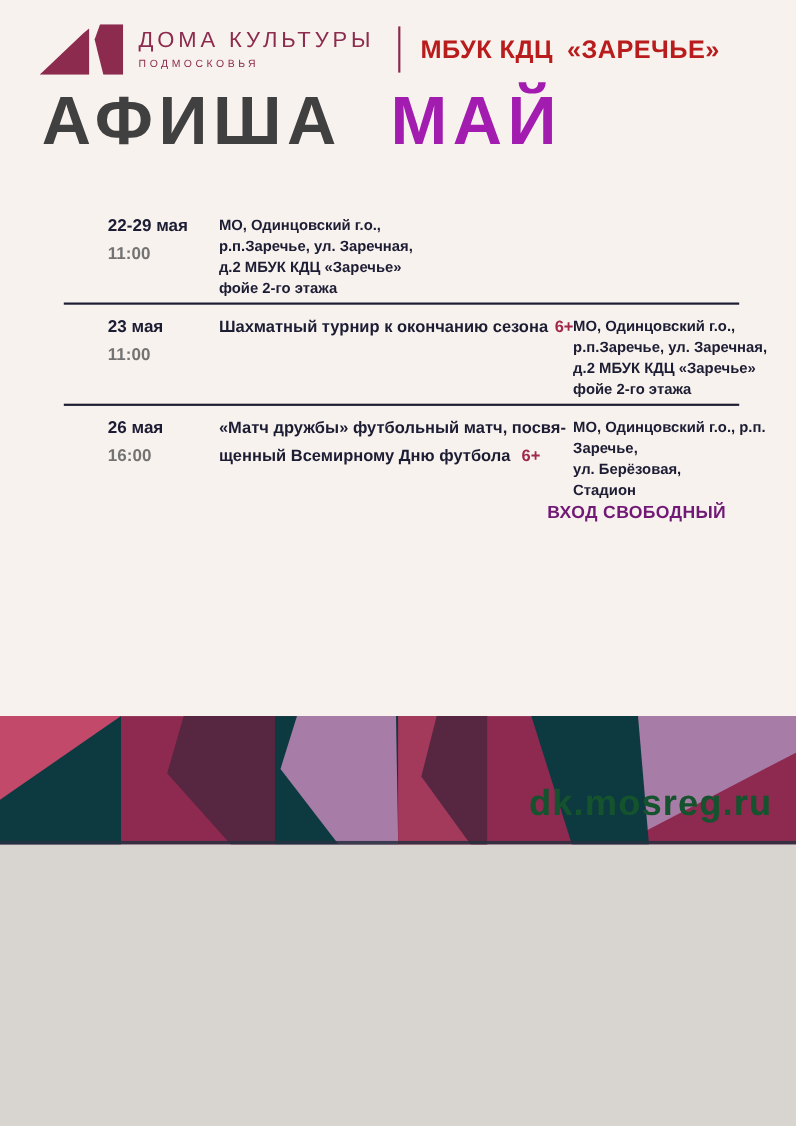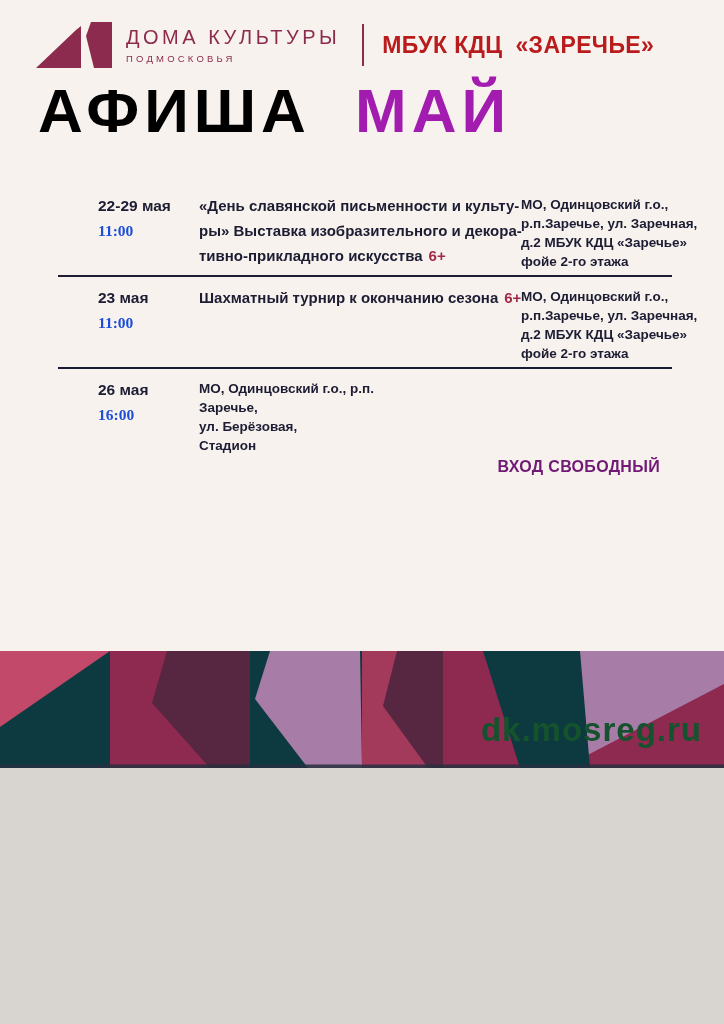--- a/index.html
+++ b/index.html
@@ -15,30 +15,30 @@
   .brand{margin-left:14px;color:#8c2b4e;}
   .brand-line1{font-size:20px;font-weight:400;letter-spacing:3.5px;white-space:nowrap;}
   .brand-line2{font-size:9.5px;font-weight:400;letter-spacing:3.2px;margin-top:4px;white-space:nowrap;}
   .header-divider{width:2px;height:42px;background:#8c2b4e;margin:0 18px 0 22px;}
   .org-name{color:#b91c1c;font-size:23px;white-space:nowrap;letter-spacing:.4px;}
   .org-prefix{font-weight:700;}
   .org-emph{font-weight:900;margin-left:6px;}
   
   .title{position:absolute;left:38px;top:80px;font-size:62px;font-weight:600;
          letter-spacing:5px;line-height:1;white-space:nowrap;}
-  .title-word1{color:#000000;}
+  .title-word1{color:#404040;}
   .title-word2{color:#a21caf;margin-left:22px;}
   
   .schedule{position:absolute;left:58px;top:185px;width:614px;color:#1c1c33;}
   .row{display:grid;grid-template-columns:107px 322px 185px;
        padding:8px 0 4px 0;}
   .row.ruled{border-bottom:2px solid #1c1c33;}
   .cell{white-space:nowrap;margin-left:34px;}
   .date-cell{padding-left:6px;font-size:15.5px;font-weight:700;line-height:25px;}
-  .time{color:#1d4ed8;font-family:Liberation Serif, serif;}
+  .time{color:#737373;}
   .event-cell{font-size:15px;font-weight:700;line-height:25px;}
   .age{color:#a02848;margin-left:6px;}
   .loc-cell{font-size:13.5px;font-weight:700;line-height:19px;padding-top:2px;}
   
   .entry-note{position:absolute;right:64px;top:458px;font-size:16px;font-weight:700;
               color:#701a75;letter-spacing:.3px;white-space:nowrap;}
   
   .footer{position:absolute;left:0;bottom:0;width:724px;height:117px;}
   .footer svg{display:block;width:724px;height:117px;}
   .site{position:absolute;right:22px;bottom:19px;font-size:33px;font-weight:700;
@@ -70,41 +70,41 @@
     <span class="title-word2">МАЙ</span>
   </div>
 
   <div class="schedule">
 
     <div class="row ruled">
       <div class="cell date-cell">
         <div>22-29 мая</div>
         <div class="time">11:00</div>
       </div>
-      <div class="cell event-cell">
-        <span>«День славянской письменности и культу-<br>ры»  Выставка изобразительного и декора-<br>тивно-прикладного искусства</span><span class="age">6+</span>
-      </div>
       <div class="cell loc-cell">МО, Одинцовский г.о.,<br>р.п.Заречье, ул. Заречная,<br>д.2 МБУК КДЦ «Заречье»<br>фойе 2-го этажа</div>
     </div>
 
     <div class="row ruled">
       <div class="cell date-cell">
         <div>23 мая</div>
         <div class="time">11:00</div>
       </div>
       <div class="cell event-cell">
         <span>Шахматный турнир к окончанию сезона</span><span class="age">6+</span>
       </div>
       <div class="cell loc-cell">МО, Одинцовский г.о.,<br>р.п.Заречье, ул. Заречная,<br>д.2 МБУК КДЦ «Заречье»<br>фойе 2-го этажа</div>
     </div>
 
     <div class="row">
       <div class="cell date-cell">
         <div>26 мая</div>
         <div class="time">16:00</div>
+      </div>
+      <div class="cell event-cell">
+        <span>«Матч дружбы» футбольный матч, посвя-<br>щенный Всемирному Дню футбола </span><span class="age">6+</span>
       </div>
       <div class="cell loc-cell">МО, Одинцовский г.о., р.п.<br>Заречье,<br>ул. Берёзовая,<br>Стадион</div>
     </div>
 
   </div>
 
   <div class="entry-note">ВХОД СВОБОДНЫЙ</div>
 
   <div class="footer">
     <svg viewBox="0 0 724 117" preserveAspectRatio="none" aria-hidden="true">

